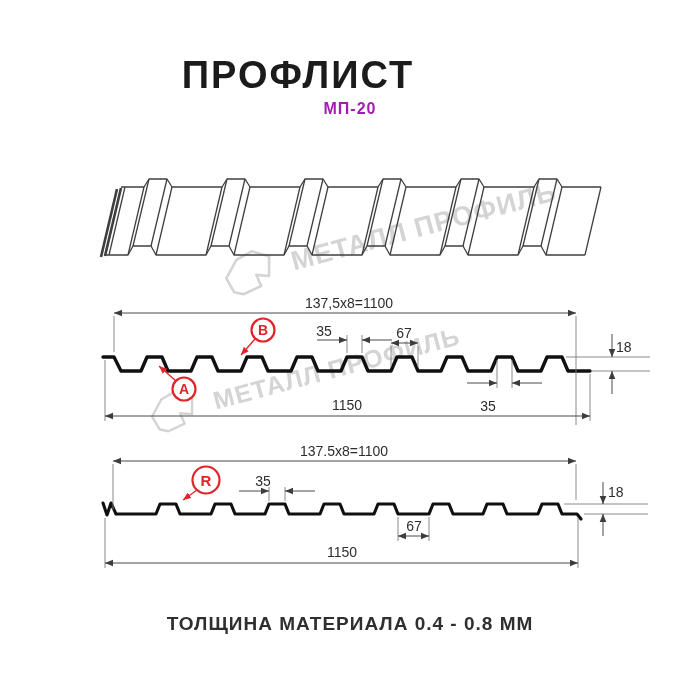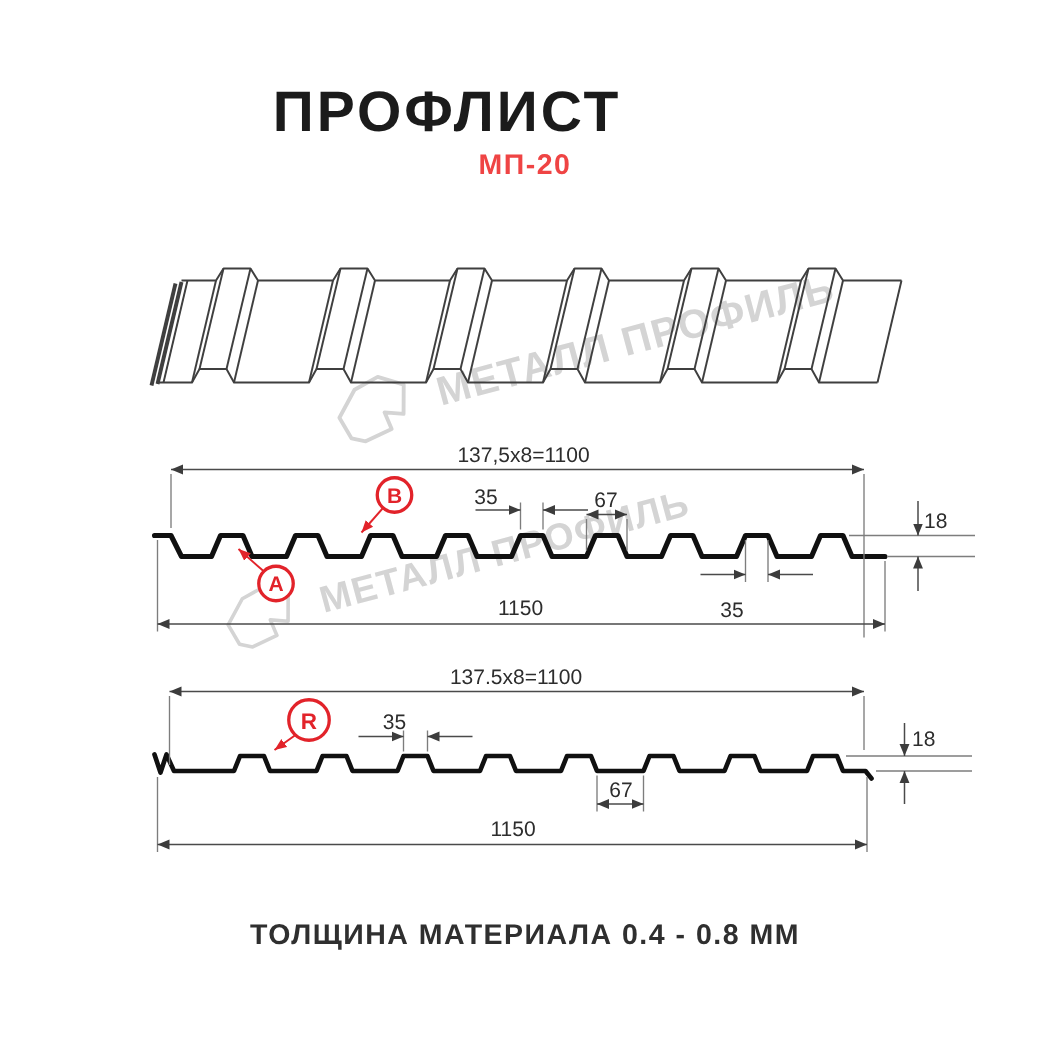--- a/index.html
+++ b/index.html
@@ -1,21 +1,21 @@
 <!DOCTYPE html>
 <html><head>
 <meta charset="utf-8">
 <style>
   html,body{margin:0;padding:0;background:#fff;}
   .page{position:relative;width:700px;height:700px;background:#ffffff;overflow:hidden;
         font-family:"Liberation Sans",sans-serif;}
   .title{position:absolute;top:54px;left:0;width:596px;text-align:center;
          font-size:38px;font-weight:bold;letter-spacing:2px;color:#1b1b1b;}
   .subtitle{position:absolute;top:100px;left:0;width:700px;text-align:center;
-            font-size:19px;font-weight:bold;letter-spacing:1px;color:#ef4444;}
+            font-size:16px;font-weight:bold;letter-spacing:1px;color:#a21caf;}
   .footer{position:absolute;top:613px;left:0;width:700px;text-align:center;
           font-size:19px;font-weight:bold;letter-spacing:1px;color:#2f2f2f;}
   .wm{position:absolute;display:flex;align-items:center;gap:10px;color:#d4d4d4;
       font-weight:bold;white-space:nowrap;transform-origin:0 50%;}
   .wm1{left:224px;top:256px;font-size:27px;letter-spacing:1px;transform:rotate(-15deg);}
   .wm2{left:150px;top:396px;font-size:25px;letter-spacing:1px;transform:rotate(-15deg);}
   .wm svg{flex:0 0 auto;}
   svg.diagram{position:absolute;left:0;top:0;}
   .p3d line,.p3d polyline{stroke:#3f3f3f;stroke-width:1.3;fill:none;stroke-linejoin:round;}
   .p3d .thick{stroke-width:2.6;}

